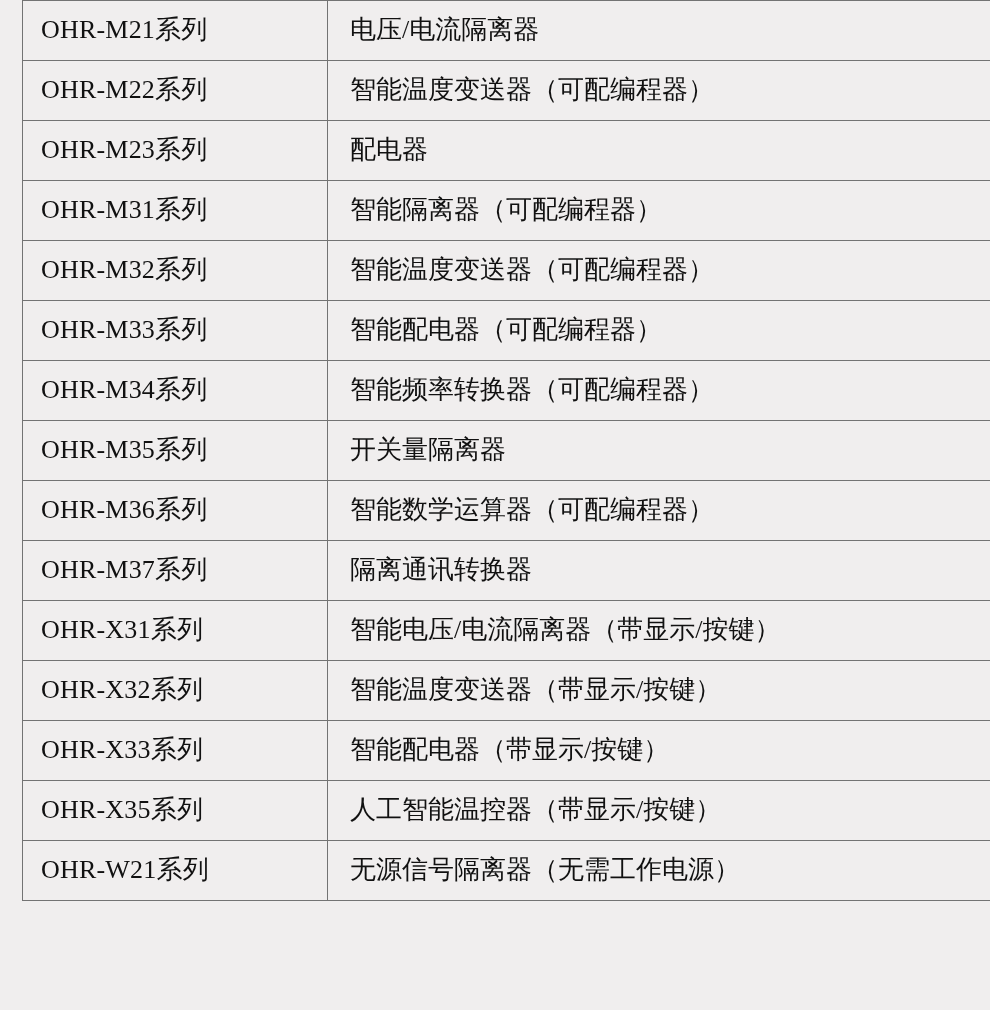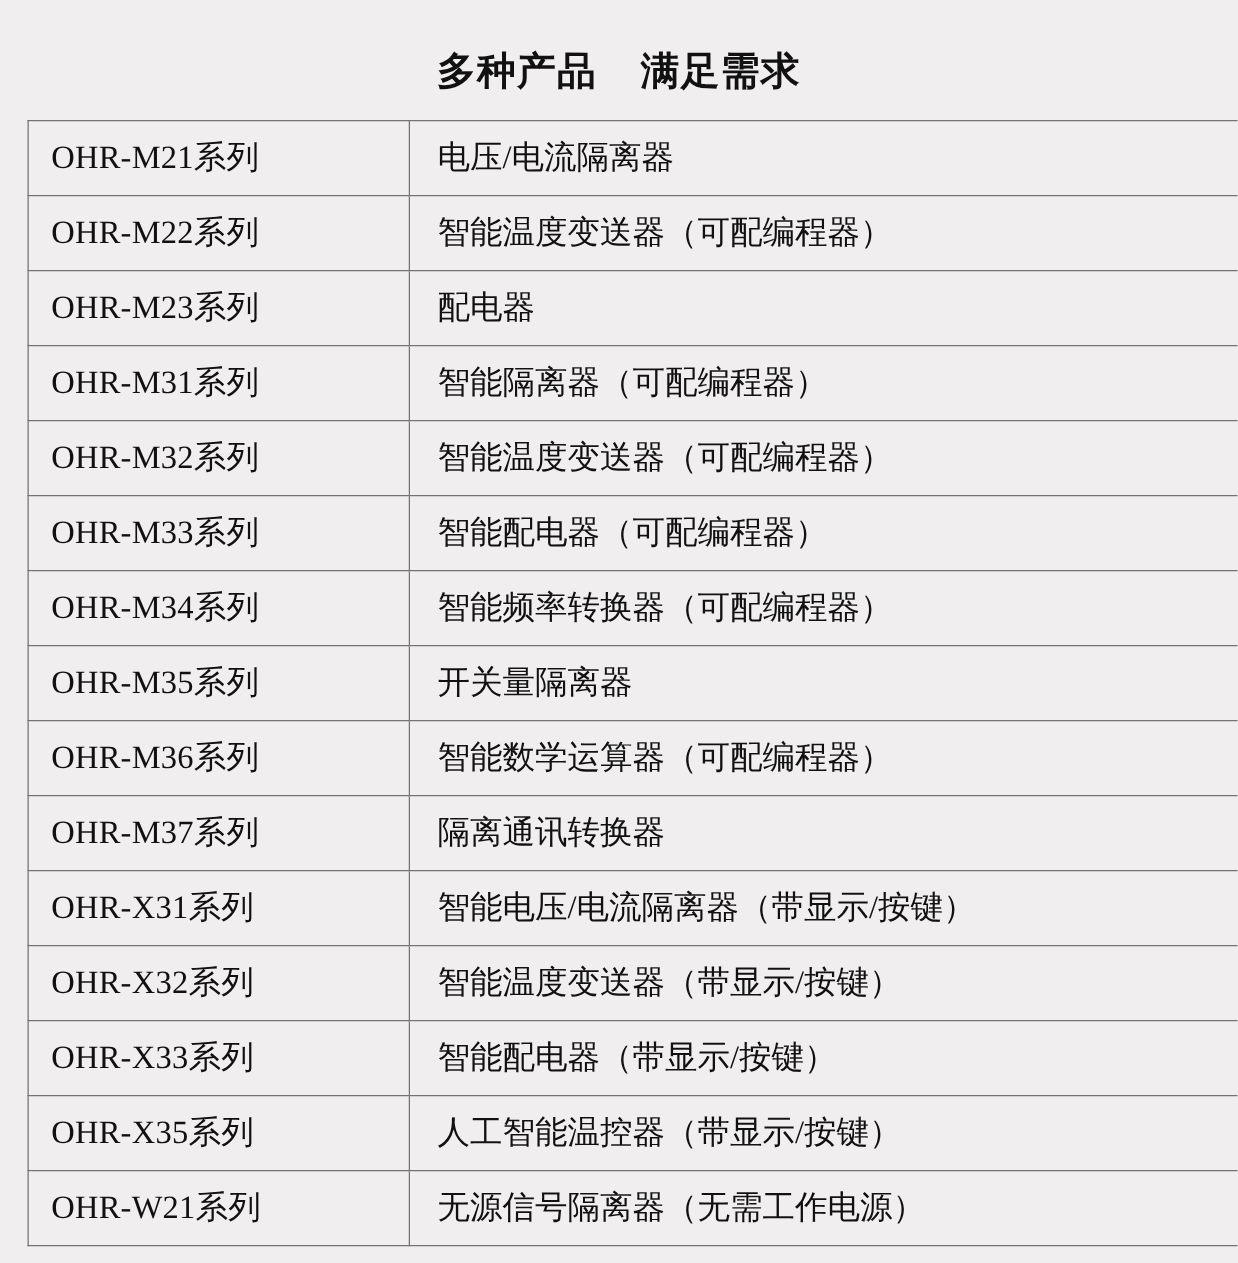--- a/index.html
+++ b/index.html
@@ -57,21 +57,20 @@
   table.product-table td.desc {
     width: 658px;
     padding-left: 22px;
   }
 </style>
 </head>
 <body>
 
 <div class="page">
 
-  <div class="title">多种产品    满足需求</div>
 
   <div class="table-wrap">
     <table class="product-table">
       <tbody>
         <tr>
           <td class="model">OHR-M21系列</td>
           <td class="desc">电压/电流隔离器</td>
         </tr>
         <tr>
           <td class="model">OHR-M22系列</td>

